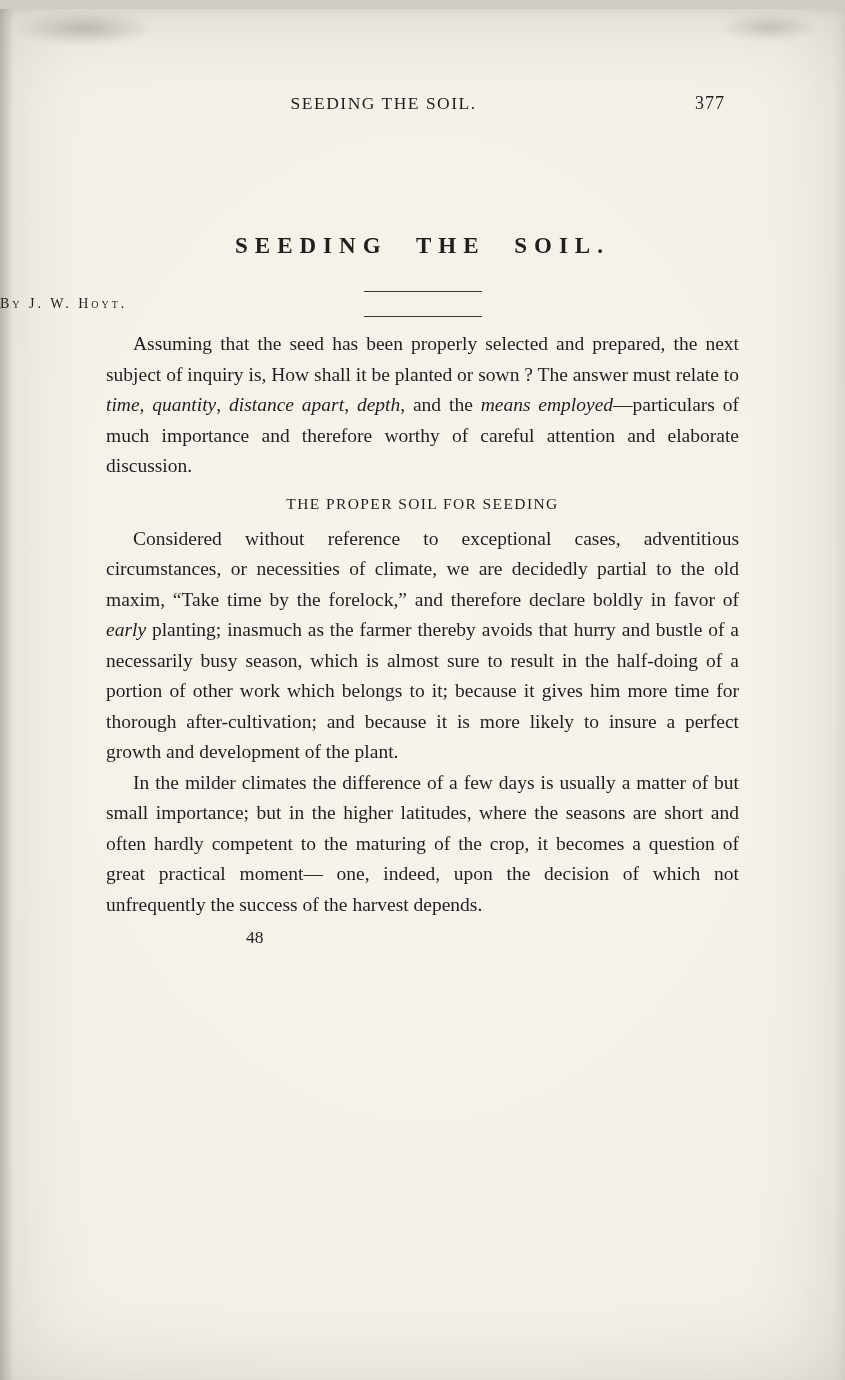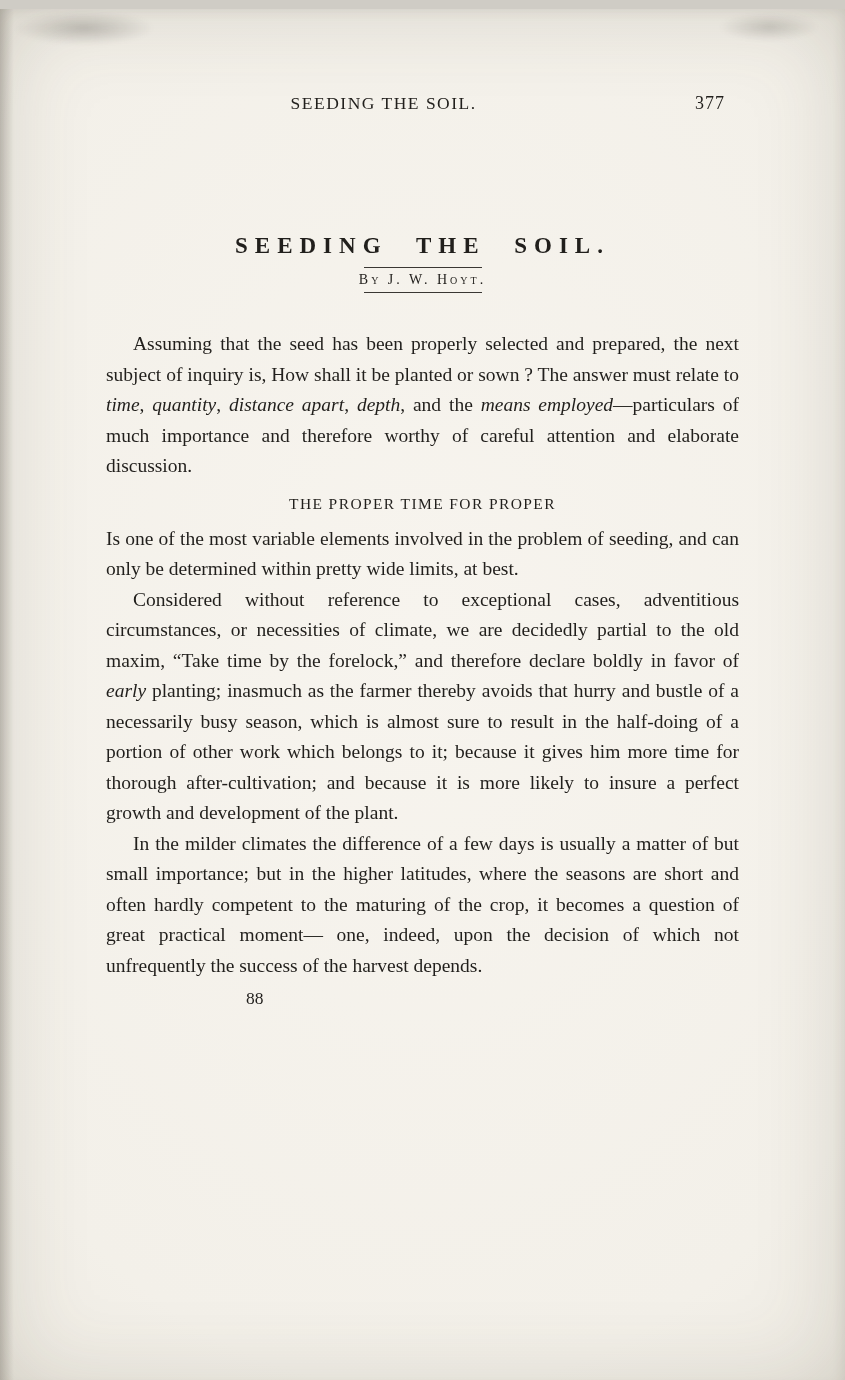--- a/index.html
+++ b/index.html
@@ -72,24 +72,24 @@
     width: 100%;
     text-align: center;
     font-size: 23px;
     font-weight: bold;
     letter-spacing: 7px;
     word-spacing: 16px;
   }
 
   .byline-block {
     position: absolute;
-    top: 258px;
+    top: 282px;
     left: 0;
     width: 100%;
-    text-align: center;
+    text-align: left;
   }
   .byline-rule {
     width: 118px;
     height: 1px;
     background: #3a3733;
     margin: 0 auto;
   }
   .byline {
     font-size: 14px;
     letter-spacing: 3px;
@@ -148,21 +148,20 @@
 
   <div class="byline-block">
     <div class="byline-rule"></div>
     <div class="byline">By J. W. Hoyt.</div>
     <div class="byline-rule"></div>
   </div>
 
   <div class="body-text">
     <div>
         <p class="para"><span>Assuming that the seed has been properly selected and prepared, the next subject of inquiry is, How shall it be planted or sown ?  The answer must relate to </span><span class="it">time</span><span>, </span><span class="it">quantity</span><span>, </span><span class="it">distance apart</span><span>, </span><span class="it">depth</span><span>, and the </span><span class="it">means employed</span><span>—particulars of much importance and therefore worthy of careful attention and elaborate discussion.</span></p>
-        <div class="section-heading">THE PROPER TIME FOR PROPER</div>
-        <p class="para noindent"><span>Is one of the most variable elements involved in the problem of seeding, and can only be determined within pretty wide limits, at best.</span></p>
+        <div class="section-heading">THE PROPER SOIL FOR SEEDING</div>
         <p class="para"><span>Considered without reference to exceptional cases, adventitious circumstances, or necessities of climate, we are decidedly partial to the old maxim, “Take time by the forelock,” and therefore declare boldly in favor of </span><span class="it">early</span><span> planting; inasmuch as the farmer thereby avoids that hurry and bustle of a necessarily busy season, which is almost sure to result in the half-doing of a portion of other work which belongs to it; because it gives him more time for thorough after-cultivation; and because it is more likely to insure a perfect growth and development of the plant.</span></p>
         <p class="para"><span>In the milder climates the difference of a few days is usually a matter of but small importance; but in the higher latitudes, where the seasons are short and often hardly competent to the maturing of the crop, it becomes a question of great practical moment— one, indeed, upon the decision of which not unfrequently the success of the harvest depends.</span></p>
       </div>
-    <div class="signature-mark">88</div>
+    <div class="signature-mark">48</div>
   </div>
 
 </div>
 
 </body></html>

